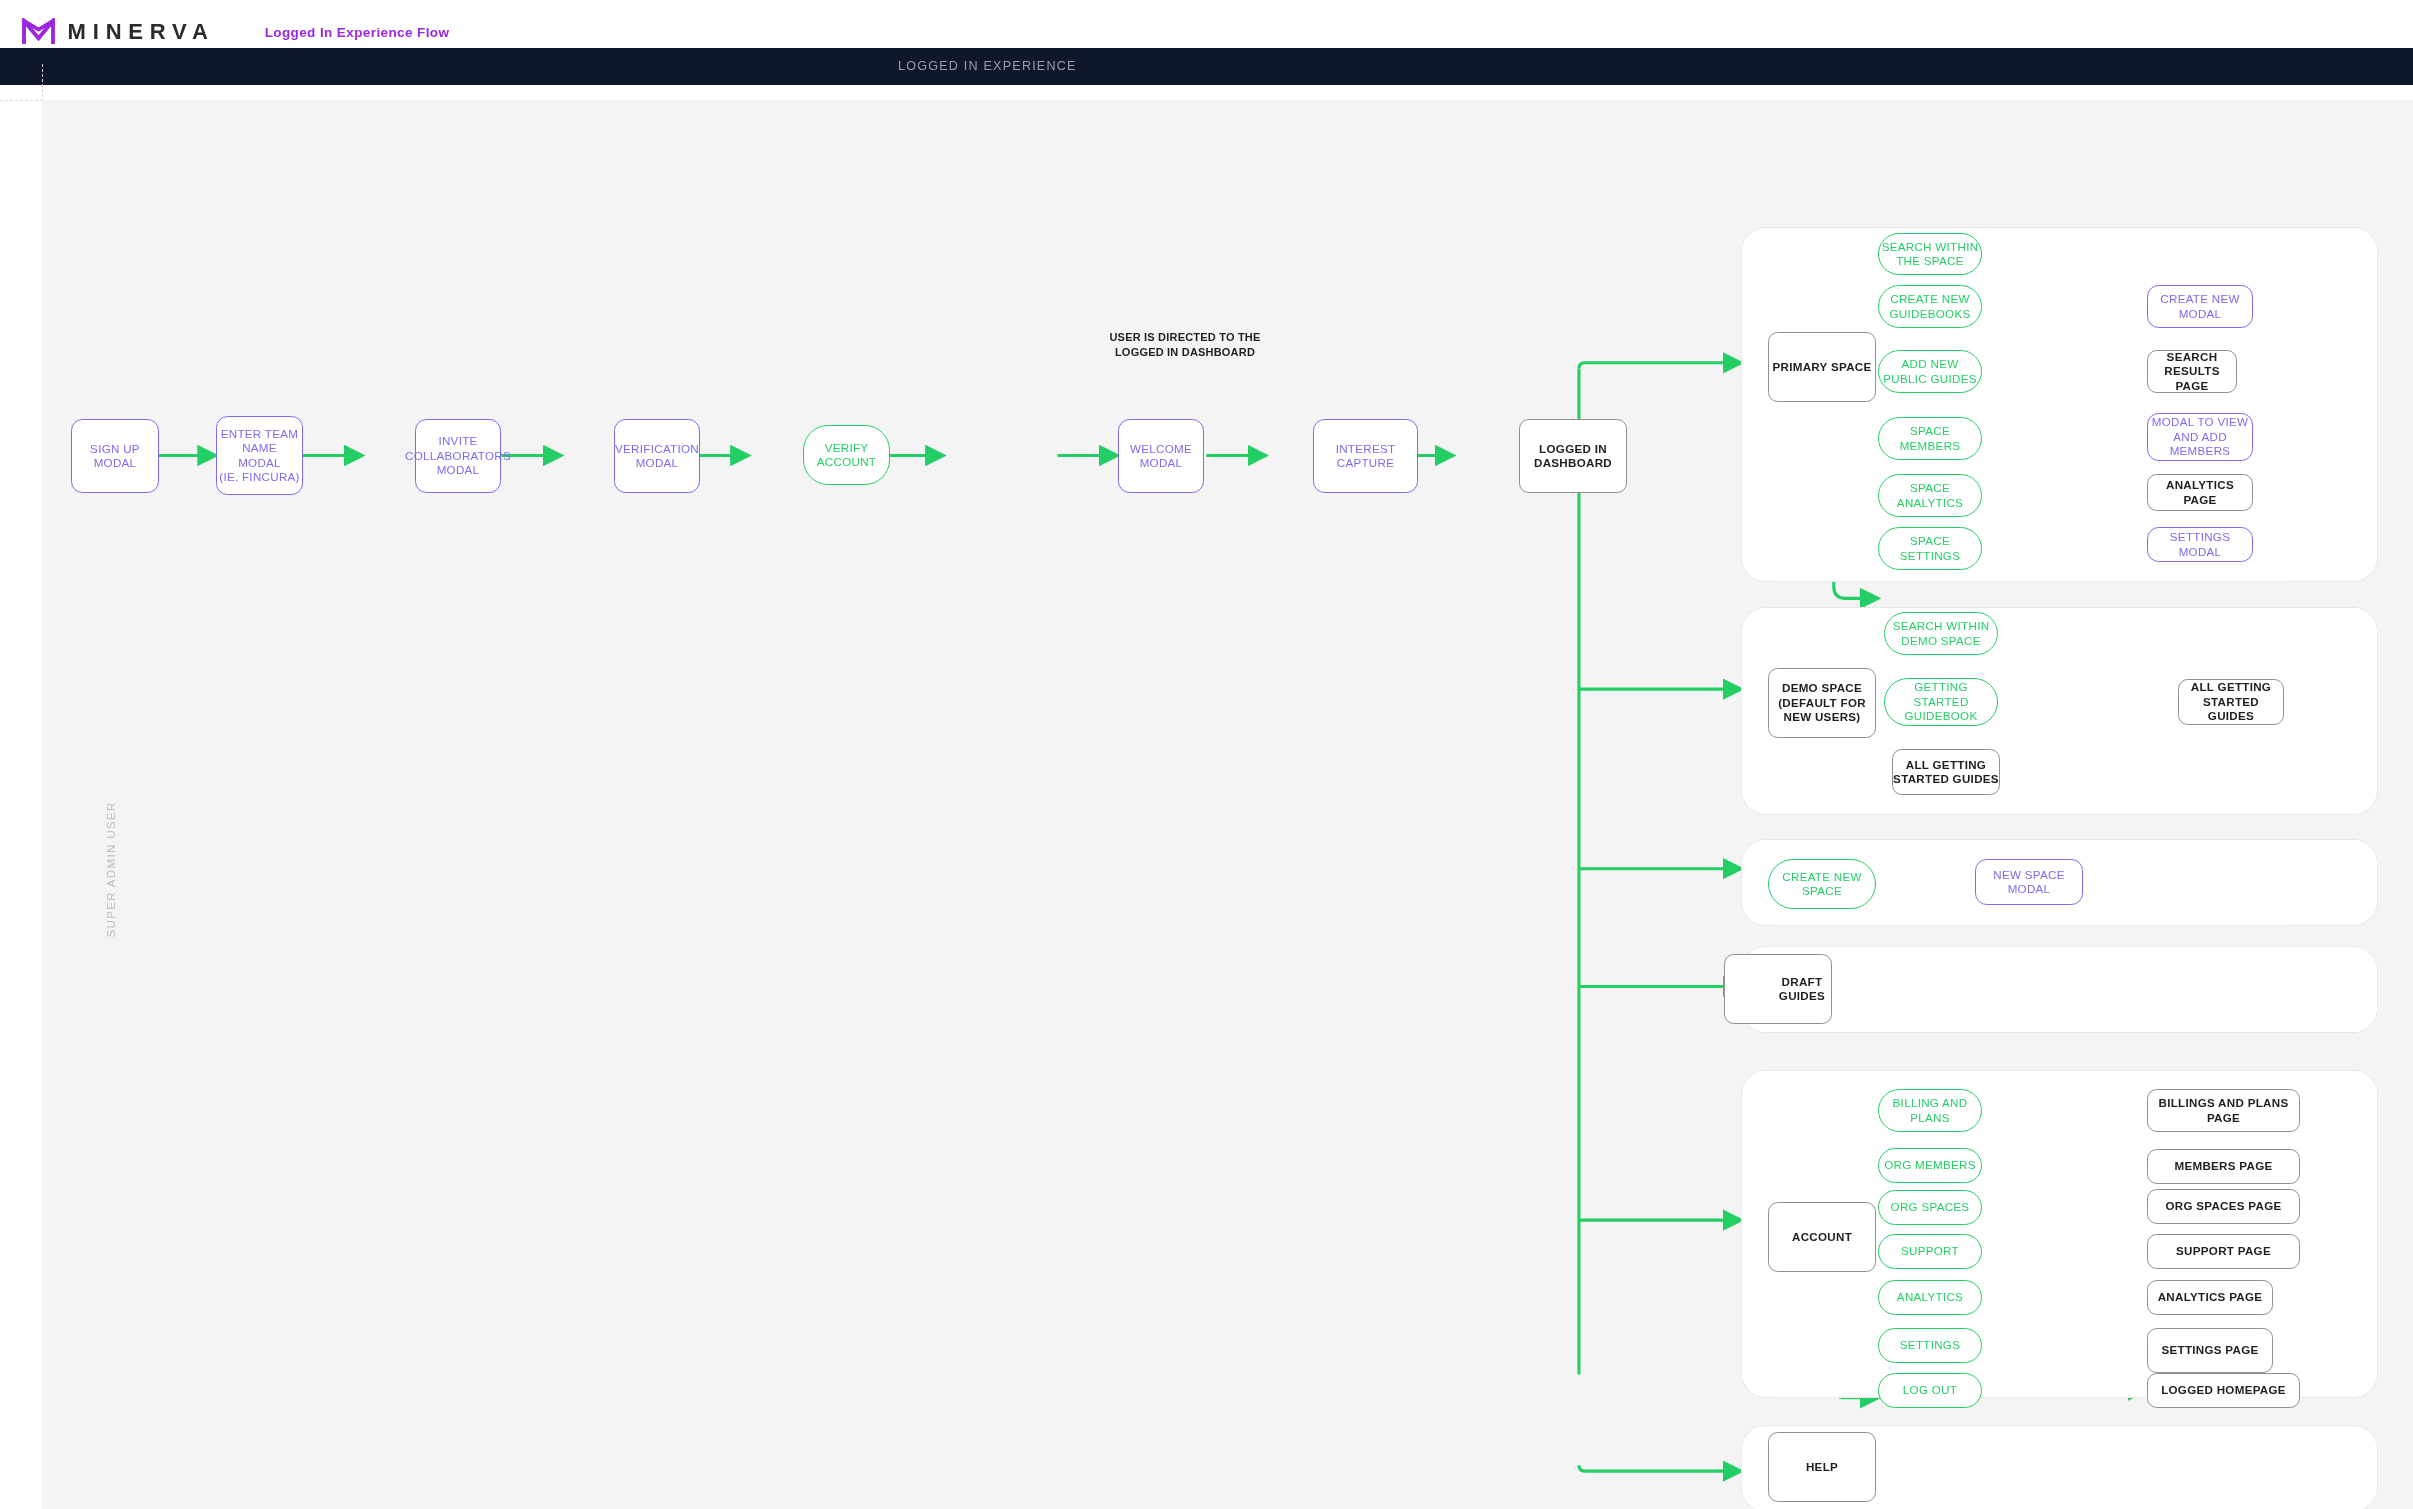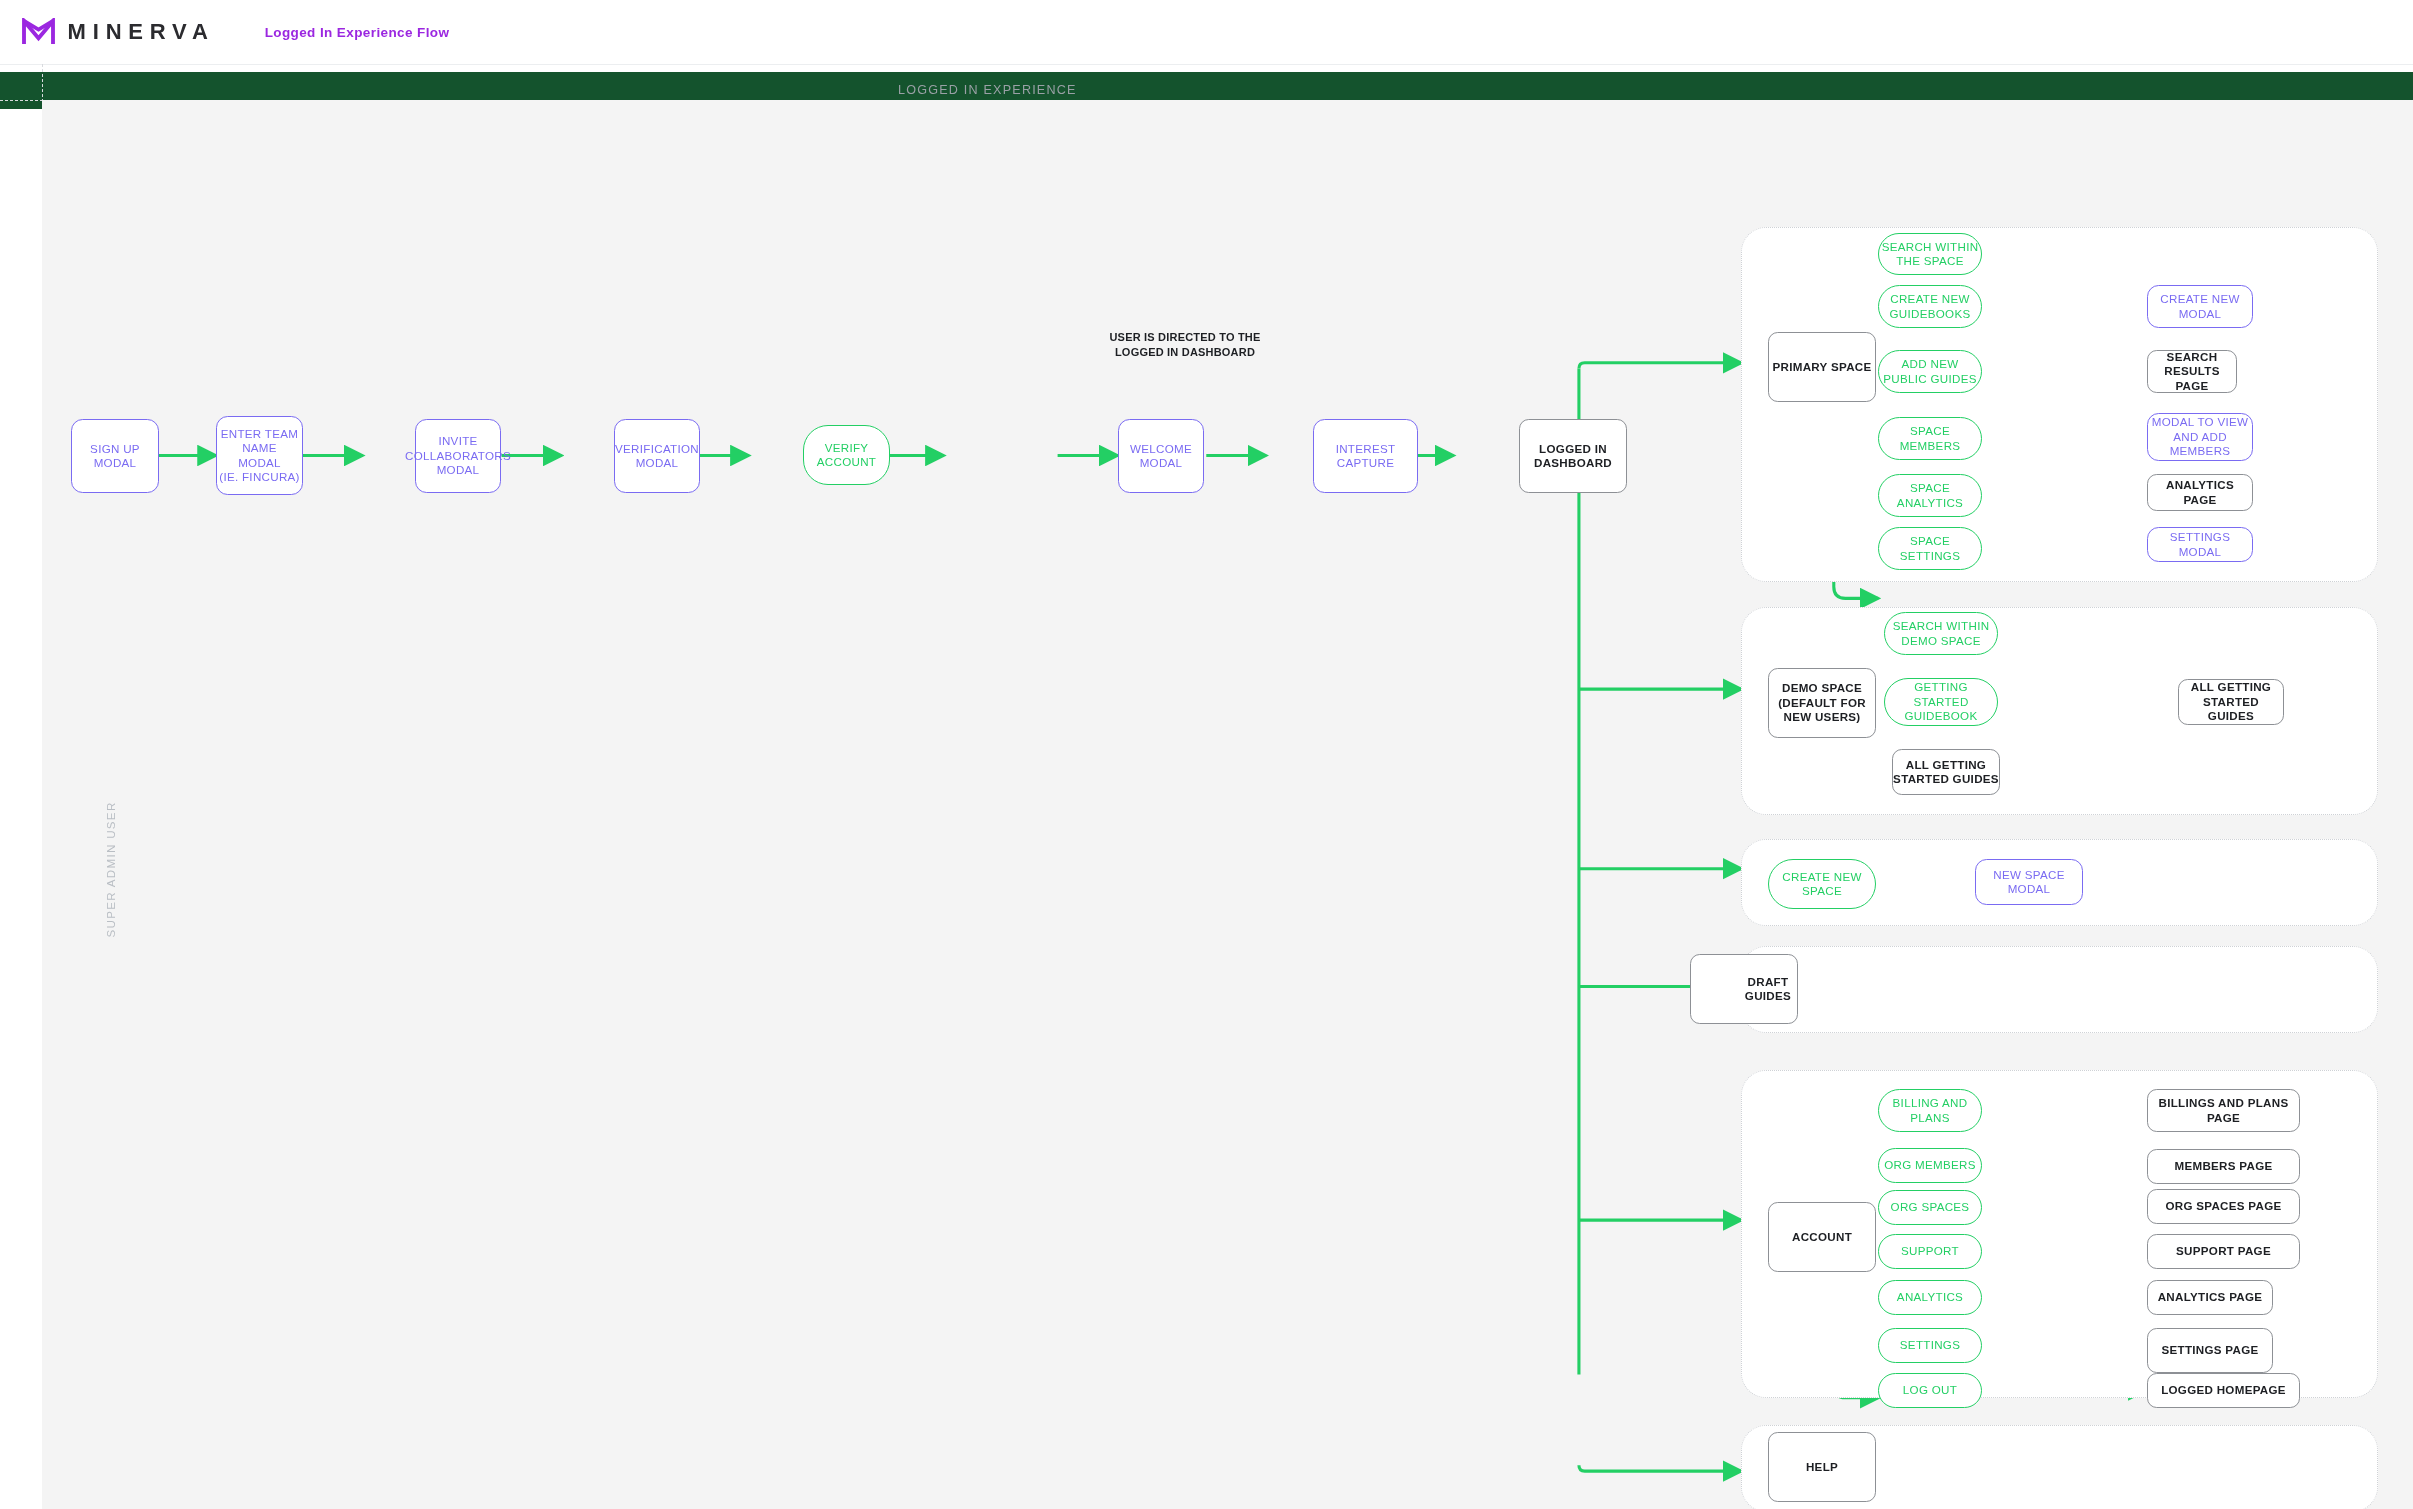--- a/index.html
+++ b/index.html
@@ -21,22 +21,22 @@
     margin-left:11.6px;font-size:22px;letter-spacing:6.8px;
     color:#2b2b2f;font-weight:700;
   }
   #flow-title{
     margin-left:50px;font-size:13.5px;font-weight:bold;
     color:#9b27e0;letter-spacing:0.4px;
   }
 
   
   #section-banner{
-    position:absolute;left:0;top:72px;width:2414px;height:37px;
-    background:#14532d;
+    position:absolute;left:0;top:48px;width:2414px;height:37px;
+    background:#0f172a;
   }
   #section-banner-label{
     position:absolute;left:898px;top:10.6px;
     font-size:12.6px;letter-spacing:1.2px;color:#9aa0a6;
   }
 
   
   #canvas{
     position:absolute;left:42px;top:100px;
     width:2372px;height:1409px;
@@ -327,21 +327,21 @@
     <span>CREATE NEW
 SPACE</span>
   </div>
   <div class="node n-purple" style="left:1933px;top:759px;width:108px;height:46px;">
     <span>NEW SPACE
 MODAL</span>
   </div>
 
   <div class="panel" style="left:1699px;top:846px;width:637px;height:87px;">
   </div>
-  <div class="node n-gray" style="left:1648px;top:854px;width:108px;height:70px;padding-left:48px;">
+  <div class="node n-gray" style="left:1682px;top:854px;width:108px;height:70px;padding-left:48px;">
     <span>DRAFT GUIDES</span>
   </div>
 
   <div class="panel" style="left:1699px;top:970px;width:637px;height:328px;">
   </div>
 
   <div class="node n-gray" style="left:1726px;top:1102px;width:108px;height:70px;">
     <span>ACCOUNT</span>
   </div>
 

